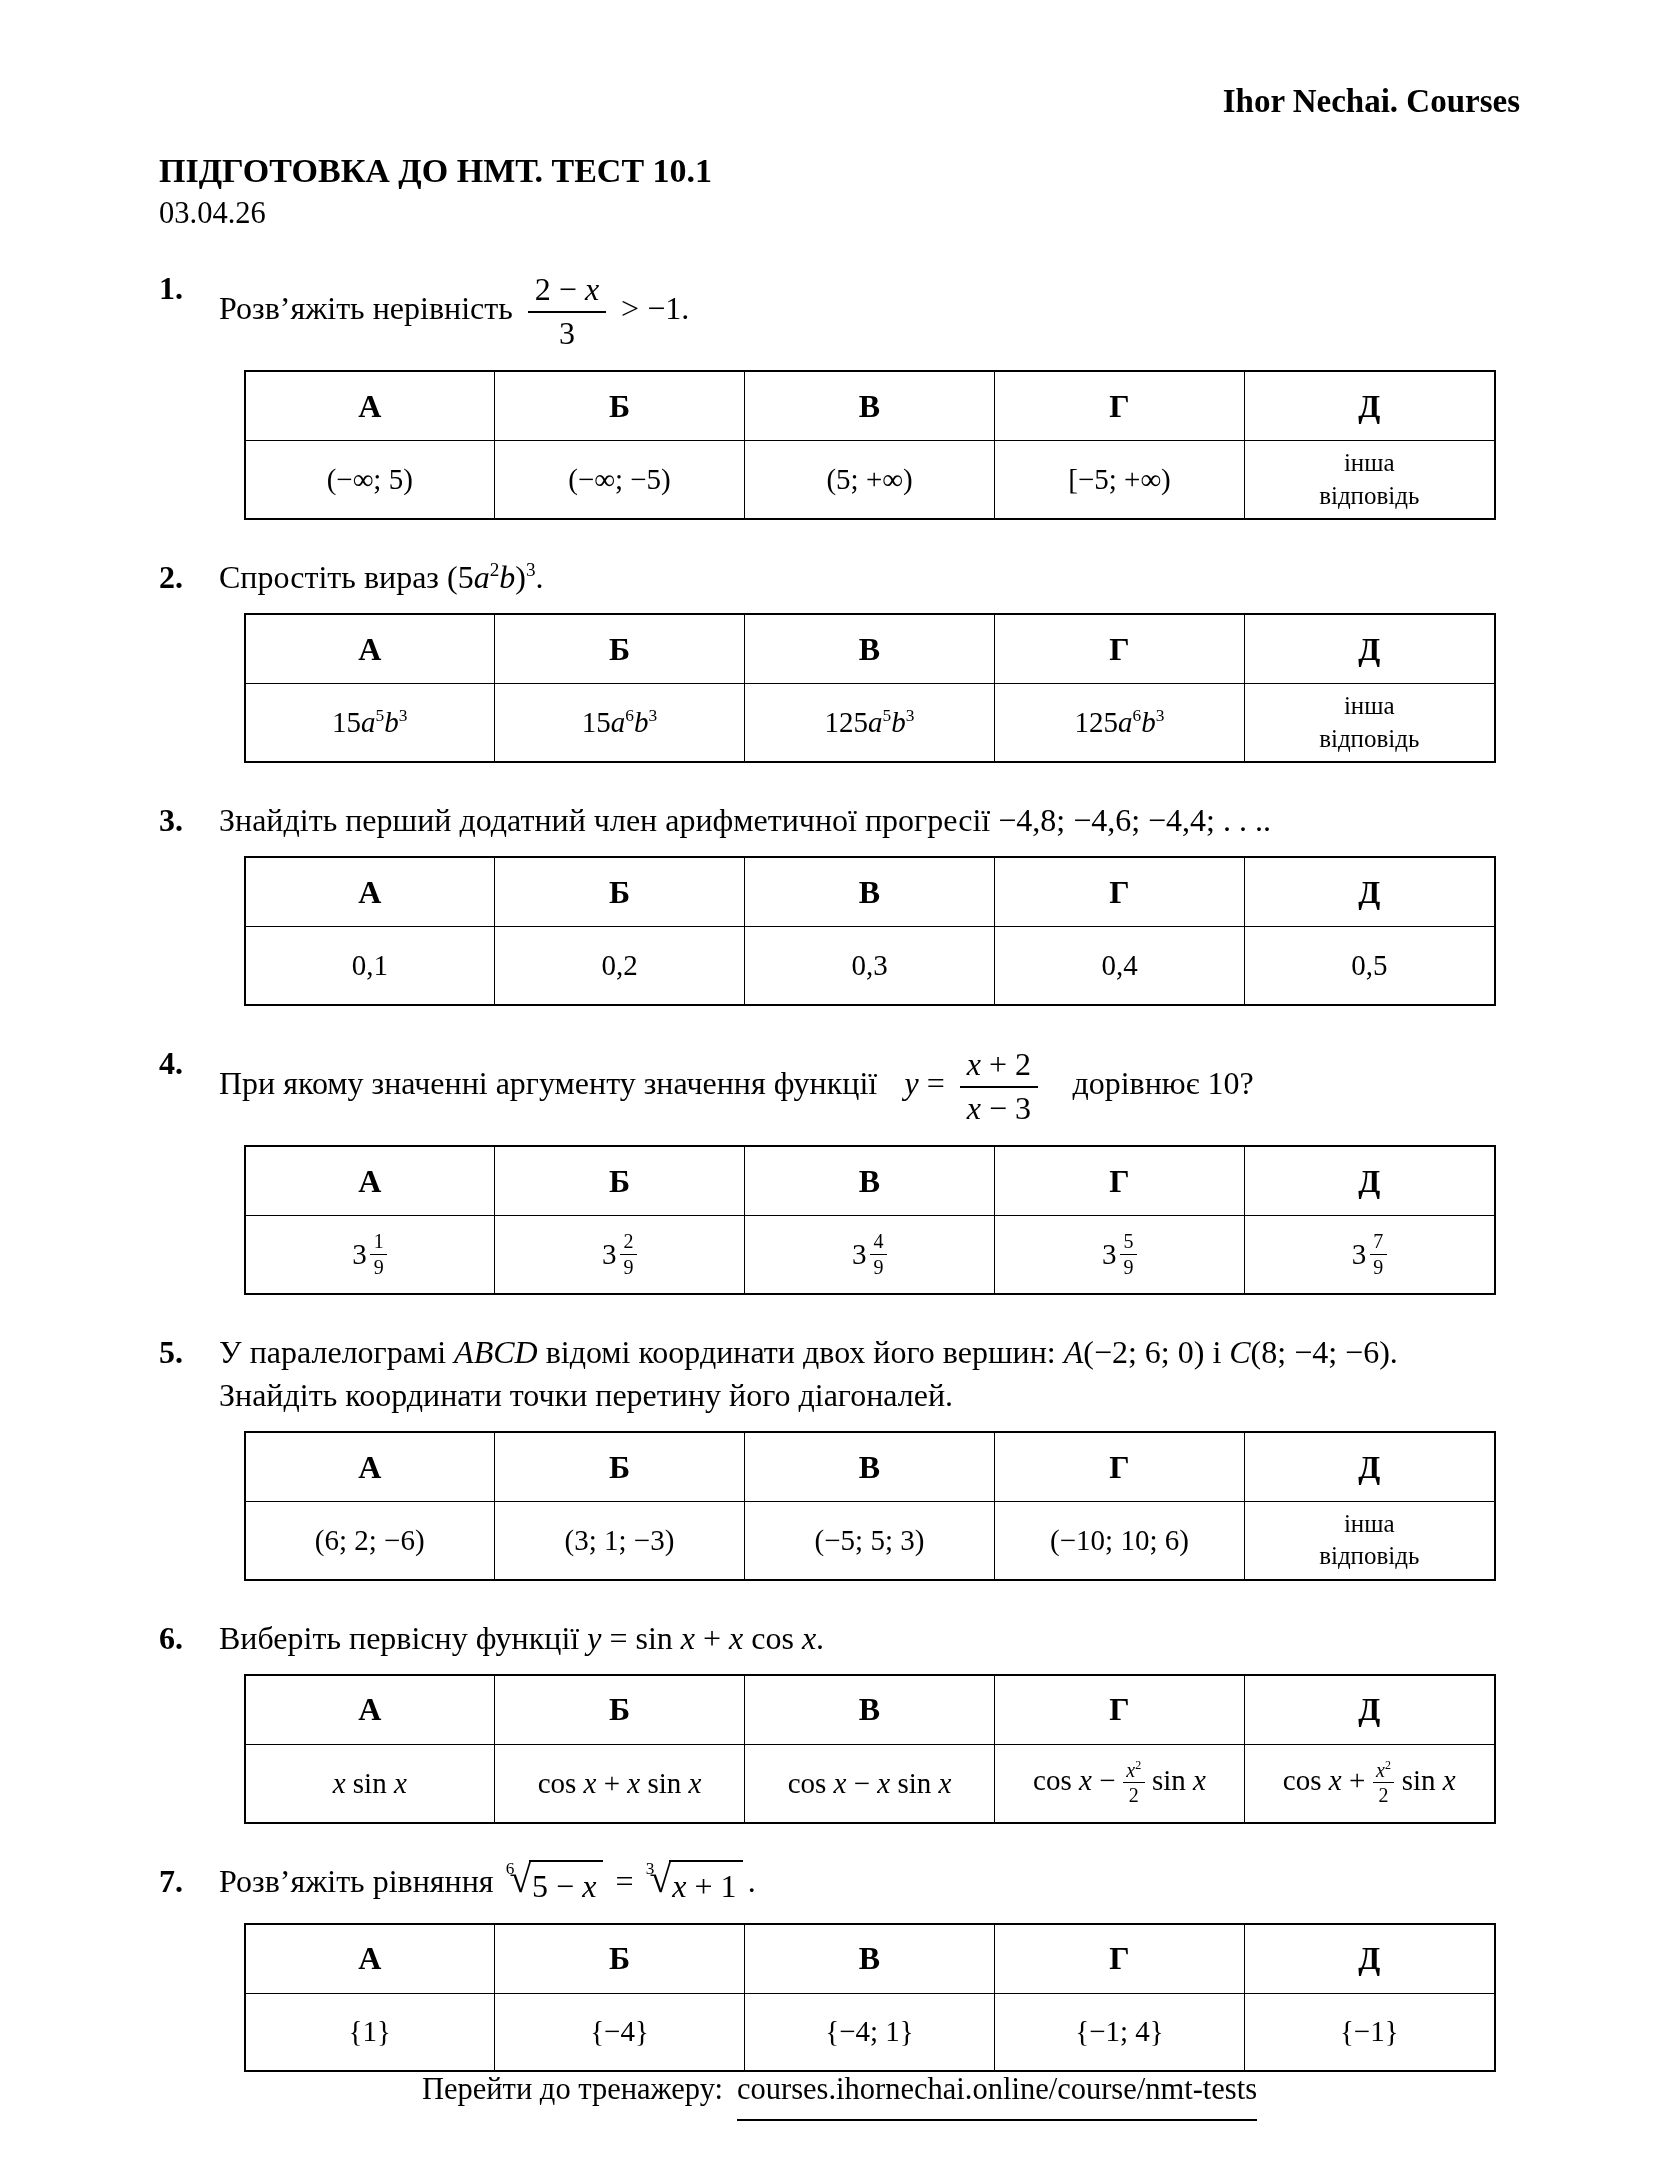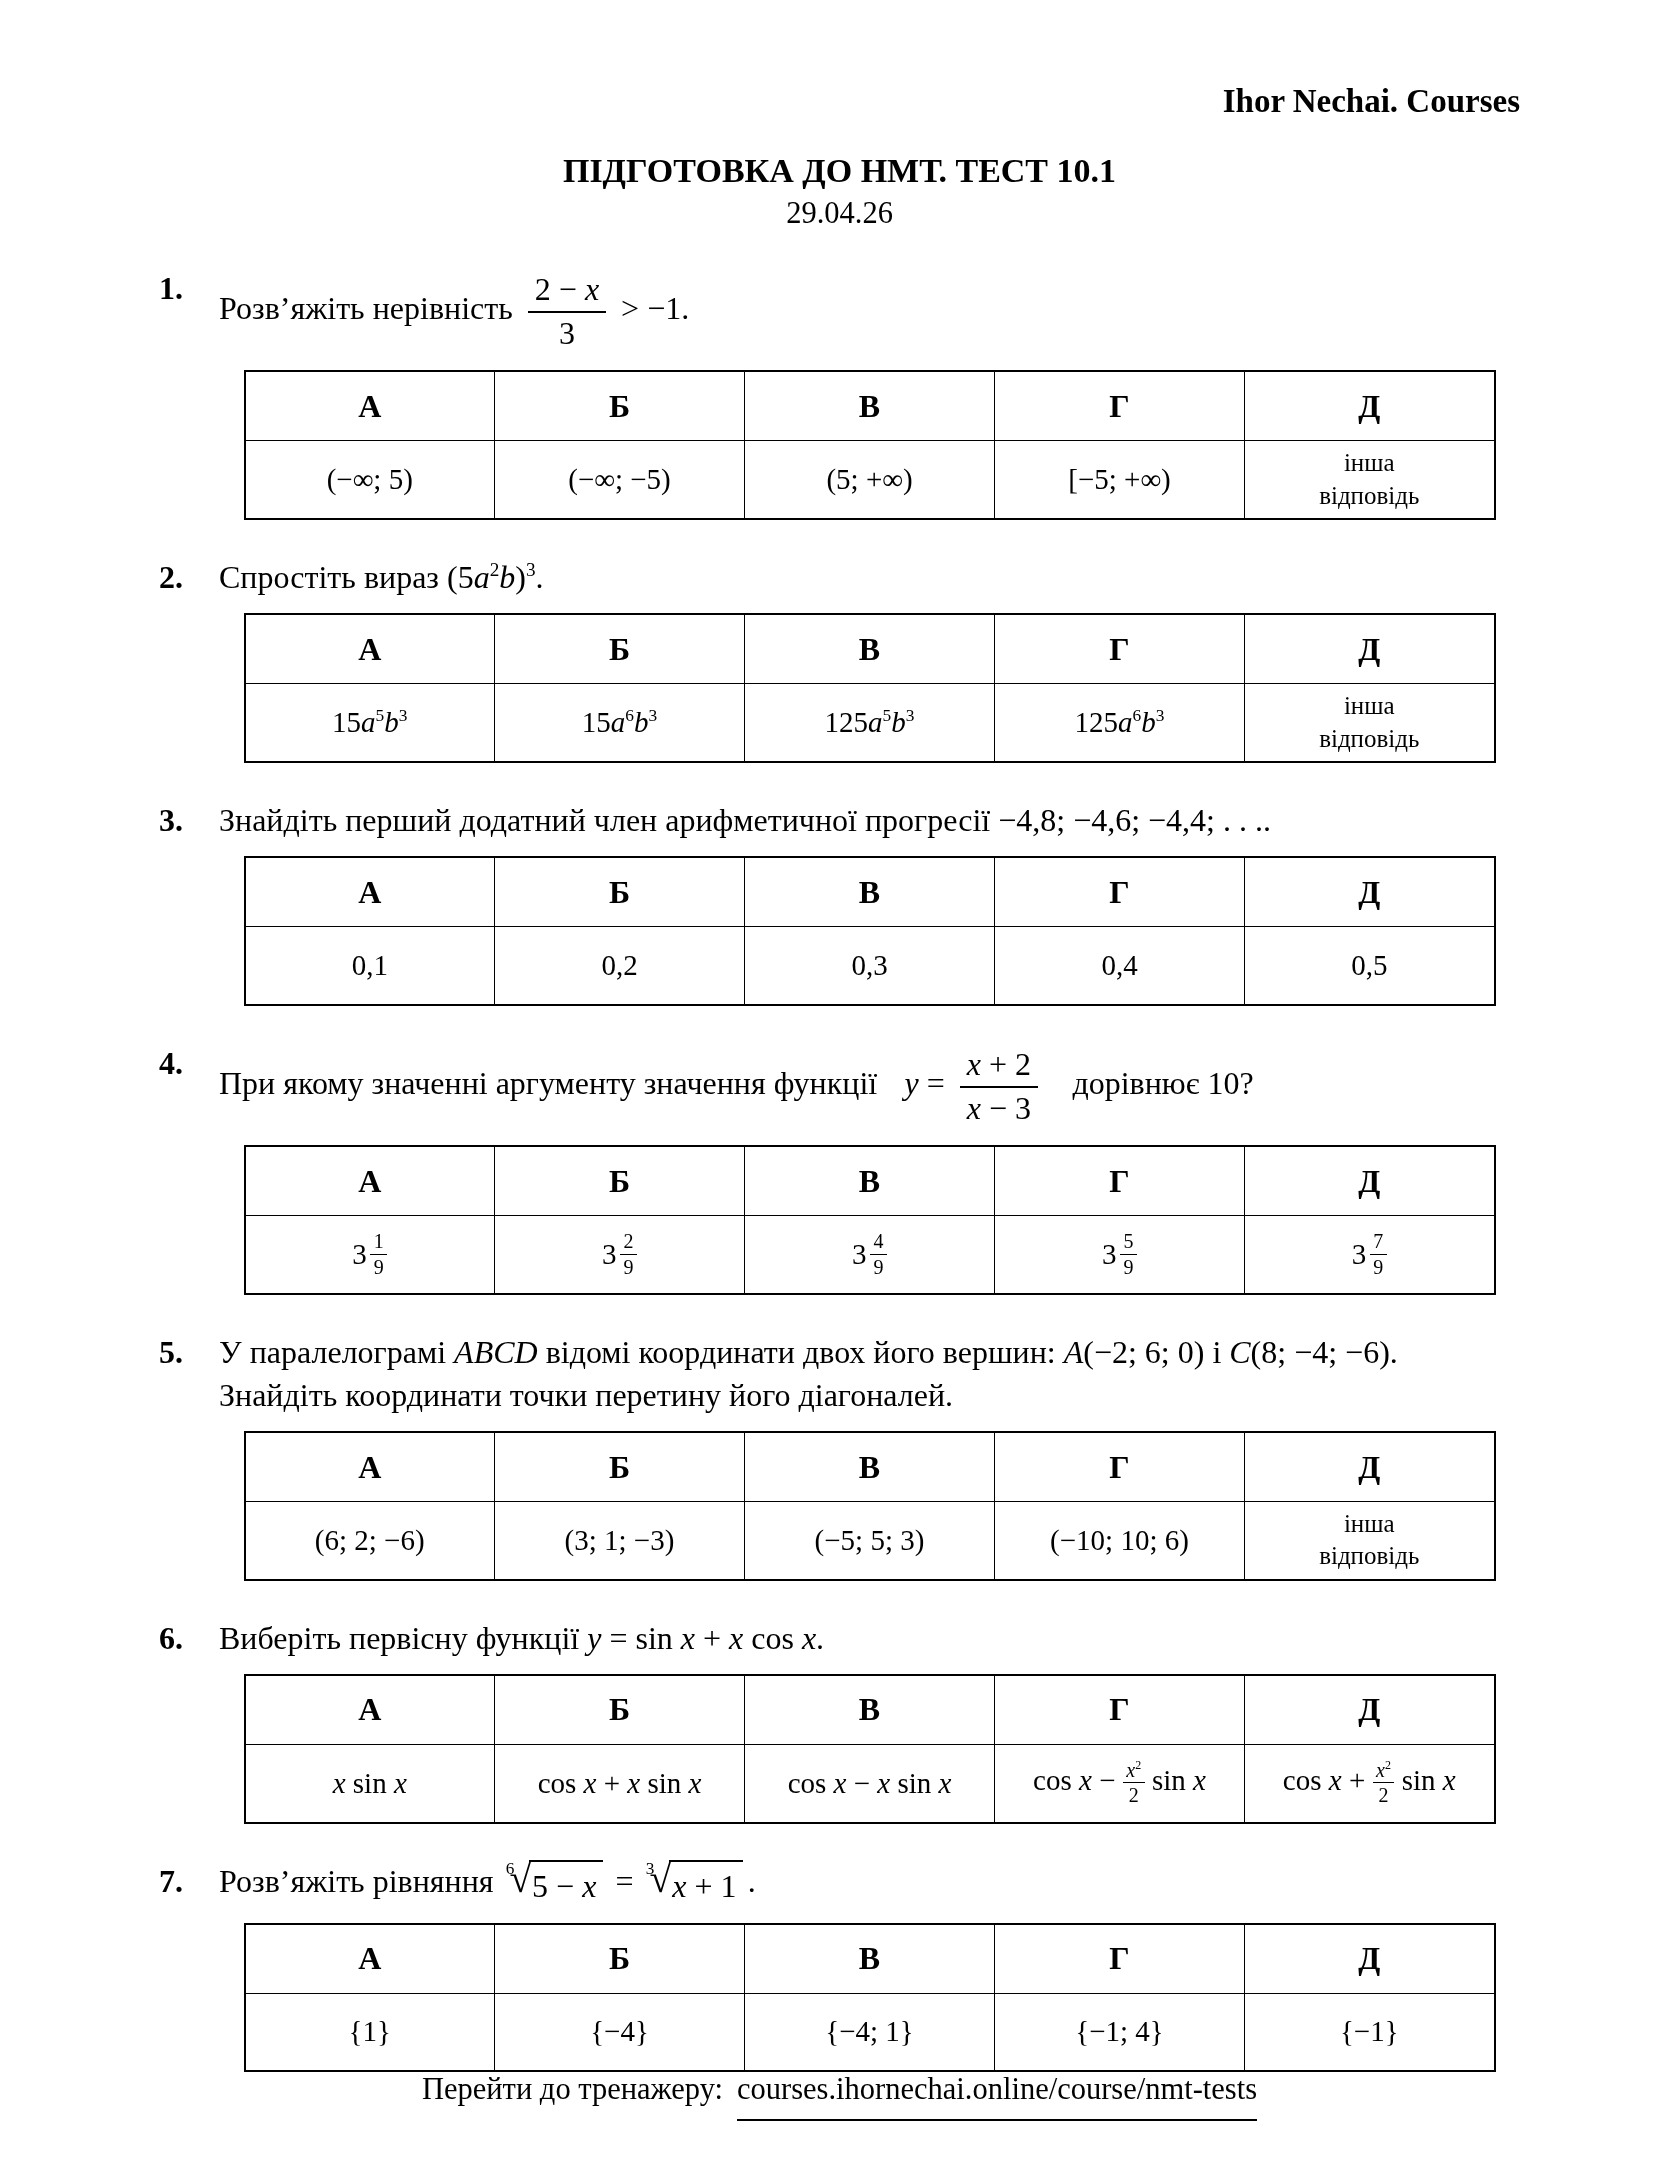--- a/index.html
+++ b/index.html
@@ -1,19 +1,19 @@
 <!DOCTYPE html>
 <html style="font-size:11px"><head>
 <meta charset="utf-8">
 <style>
   html,body{margin:0;padding:0;background:#ffffff;}
   body{width:1679px;height:2183px;color:#000;font-family:"Liberation Serif","DejaVu Serif",serif;}
   .page{box-sizing:border-box;width:100%;height:100%;padding:83px 159px 36px 159px;display:flex;flex-direction:column;}
   .brand{text-align:right;font-weight:bold;font-size:33px;line-height:1.1;}
-  .titleblock{text-align:center;margin-top:32px;}
+  .titleblock{text-align:left;margin-top:32px;}
   .title{font-weight:bold;font-size:34px;line-height:1.15;}
   .date{font-size:30.5px;margin-top:5.5px;}
   .question{display:flex;margin-top:36px;}
   .qnum{flex:none;width:60px;font-weight:bold;font-size:32px;line-height:1.35;}
   .qbody{flex:1;min-width:0;}
   .prompt{font-size:32px;line-height:1.35;}
   .gap{margin-left:19.4px;}
   i{font-style:italic;}
   .rm{font-style:normal;text-align:center;}
   sup{font-size:0.6em;line-height:0;}
@@ -37,21 +37,21 @@
   .footer .flabel{font-weight:normal;font-size:30.5px;}
   .footer a{color:#000;text-decoration:none;font-size:30.5px;border-bottom:2.1px solid #000;padding-bottom:12px;}
 </style>
 </head>
 <body>
 
 <div class="page">
   <div class="brand">Ihor Nechai. Courses</div>
   <div class="titleblock">
     <div class="title">ПІДГОТОВКА ДО НМТ. ТЕСТ 10.1</div>
-    <div class="date">29.04.26</div>
+    <div class="date">03.04.26</div>
   </div>
   <div id="questions">
       <section class="question">
         <div class="qnum">1.</div>
         <div class="qbody">
           <div class="prompt"><span class="txt">Розв’яжіть нерівність</span> <span class="frac big gap">
               <span class="num">2 − <i>x</i></span>
               <span class="den">3</span>
             </span> <span class="math">&gt; −1.</span></div>
           <table class="answers">

